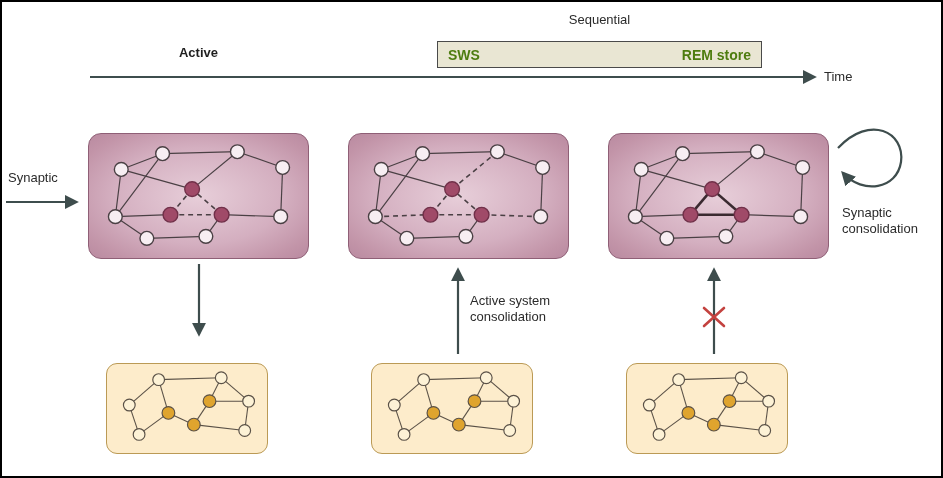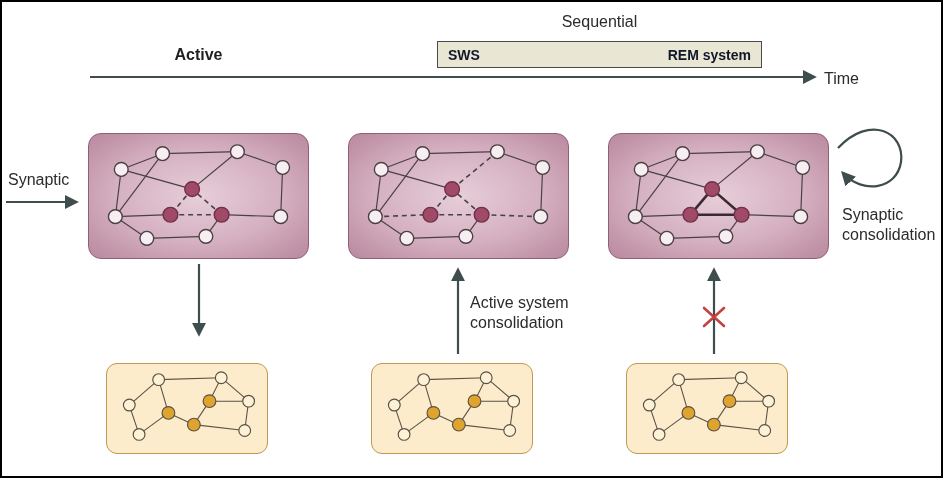--- a/index.html
+++ b/index.html
@@ -1,27 +1,27 @@
 <!DOCTYPE html>
 <html><head>
 <meta charset="utf-8">
 <style>
   html,body{margin:0;padding:0;background:#ffffff;font-family:"Liberation Sans",sans-serif;}
   .canvas{
     position:relative;width:943px;height:478px;background:#ffffff;
     border:2px solid #000;box-sizing:border-box;overflow:hidden;
   }
-  .label{position:absolute;color:#2b2b2b;font-size:16px;line-height:1.25;}
+  .label{position:absolute;color:#2b2b2b;font-size:13px;line-height:1.25;}
   .bold{font-weight:bold;color:#1f1f1f;}
   .center{text-align:center;}
   .sleep-bar{
     position:absolute;left:435px;top:39px;width:325px;height:27px;
     background:#e9e6d3;border:1px solid #4a4a4a;box-sizing:border-box;
     display:flex;align-items:center;justify-content:space-between;
-    padding:0 10px;font-size:14px;font-weight:bold;color:#0f172a;
+    padding:0 10px;font-size:14px;font-weight:bold;color:#4d7c0f;
   }
   .pink-box{
     position:absolute;top:131px;width:221px;height:126px;border-radius:13px;
     border:1.5px solid #8f5f76;box-sizing:border-box;
     background:radial-gradient(ellipse at center,#e7ced9 0%,#d4afc0 55%,#c294a8 85%,#b98aa0 100%);
   }
   .yellow-box{
     position:absolute;top:361px;width:162px;height:91px;border-radius:11px;
     border:1.5px solid #bb9a55;box-sizing:border-box;background:#fdeccb;
   }
@@ -57,21 +57,21 @@
     <path class="arrow" d="M 836 146 C 868 112, 903 130, 899 160 C 895 187, 861 193, 841 171" marker-end="url(#ah)"></path>
     <g>
       <line class="xmark" x1="702" y1="306" x2="722" y2="324"></line>
       <line class="xmark" x1="722" y1="306" x2="702" y2="324"></line>
     </g>
   </svg>
 
   <div class="label center" style="left:435px;top:10px;width:325px;">Sequential</div>
   <div class="sleep-bar">
     <span>SWS</span>
-    <span>REM system</span>
+    <span>REM store</span>
   </div>
   <div class="label bold center" style="left:86px;top:43px;width:221px;">Active</div>
   <div class="label" style="left:822px;top:67px;">Time</div>
 
   <div class="label" style="left:6px;top:168px;">Synaptic</div>
 
   <div class="pink-box" style="left:86px;">
     <svg class="net" viewBox="0 0 221 126">
       <line class="edge" x1="32" y1="36" x2="74" y2="20"></line>
       <line class="edge" x1="74" y1="20" x2="150" y2="18"></line>

